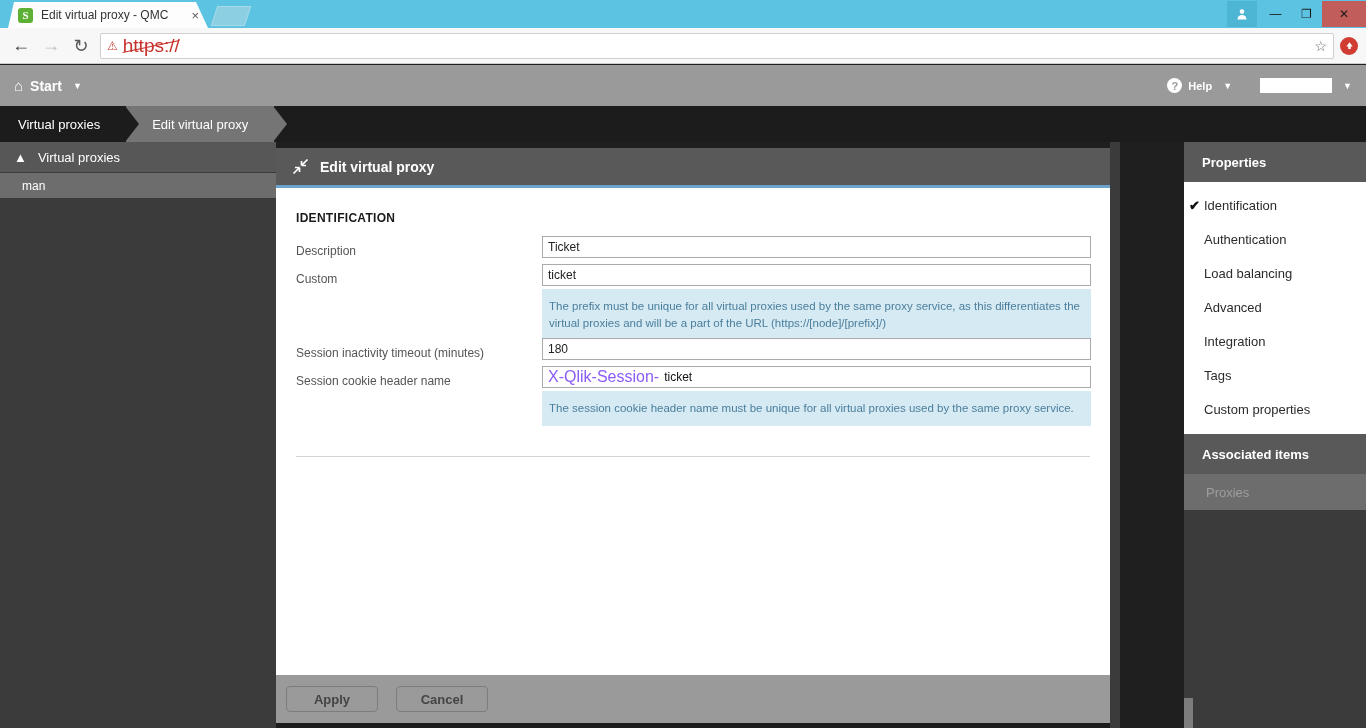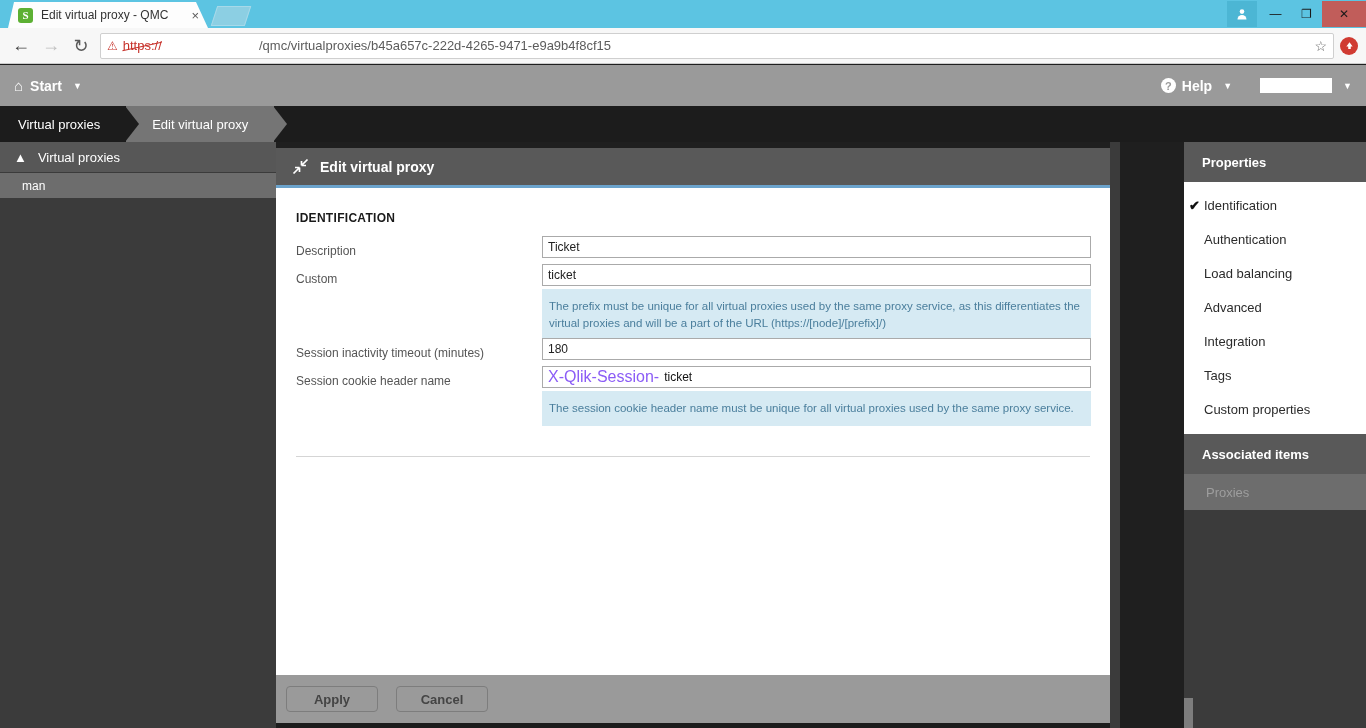--- a/index.html
+++ b/index.html
@@ -69,21 +69,21 @@
   .nav-btn.fwd { color: #c0c0c0; }
   .omnibox {
     flex: 1 1 auto; height: 26px; margin: 0 6px 0 4px;
     background: #fff; border: 1px solid #cfcfcf; border-radius: 2px;
     display: flex; align-items: center; padding: 0 6px; position: relative;
   }
   .warn-icon {
     color: #c7322b; font-size: 12px; margin-right: 5px; line-height: 1;
   }
   .url-scheme {
-    color: #c7322b; font-size: 13px; position: relative; margin-right: 16px;
+    color: #c7322b; font-size: 19px; position: relative; margin-right: 16px;
   }
   .url-scheme::after {
     content: ""; position: absolute; left: -1px; top: 50%; width: 102%;
     height: 1px; background: #c7322b; transform: rotate(-12deg);
   }
   .url-path {
     color: #5c5c5c; font-size: 13px; position: absolute; left: 158px;
   }
   .star-btn {
     position: absolute; right: 6px; font-size: 14px; color: #666; cursor: pointer;
@@ -103,21 +103,21 @@
   .home-icon { color: #fff; font-size: 15px; margin-right: 7px; }
   .start-label { color: #fff; font-size: 14px; font-weight: bold; }
   .caret { color: #fff; font-size: 9px; margin-left: 11px; }
   .hdr-right { margin-left: auto; display: flex; align-items: center; margin-right: 14px; }
   .help-group { display: flex; align-items: center; cursor: pointer; }
   .help-icon {
     width: 15px; height: 15px; border-radius: 50%; background: #fff; color: #9a9a9a;
     font-size: 11px; font-weight: bold; display: flex; align-items: center;
     justify-content: center; margin-right: 6px;
   }
-  .help-label { color: #fff; font-size: 14px; font-weight: bold; }
+  .help-label { color: #fff; font-size: 11px; font-weight: bold; }
   .user-redact {
     width: 72px; height: 15px; background: #fff; margin-left: 28px;
   }
 
   
   .breadcrumb {
     position: absolute; left: 0; top: 106px; width: 1366px; height: 36px;
     background: #1c1c1c; display: flex; align-items: stretch;
   }
   .crumb {
@@ -279,21 +279,20 @@
   </div>
 </div>
 
 <div class="browser-toolbar">
   <div class="nav-btn back">←</div>
   <div class="nav-btn fwd">→</div>
   <div class="nav-btn reload">↻</div>
   <div class="omnibox">
     <span class="warn-icon">⚠</span>
     <span class="url-scheme">https://</span>
-    <span class="url-path">/qmc/virtualproxies/b45a657c-222d-4265-9471-e9a9b4f8cf15</span>
     <span class="star-btn">☆</span>
   </div>
   <div class="update-btn">
     <svg width="9" height="9" viewBox="0 0 10 10" aria-hidden="true">
         <path d="M5 1.5 L8.5 6 H6.4 V9 H3.6 V6 H1.5 Z" fill="#fff"></path>
       </svg>
   </div>
 </div>
 
 <div class="app-header">

